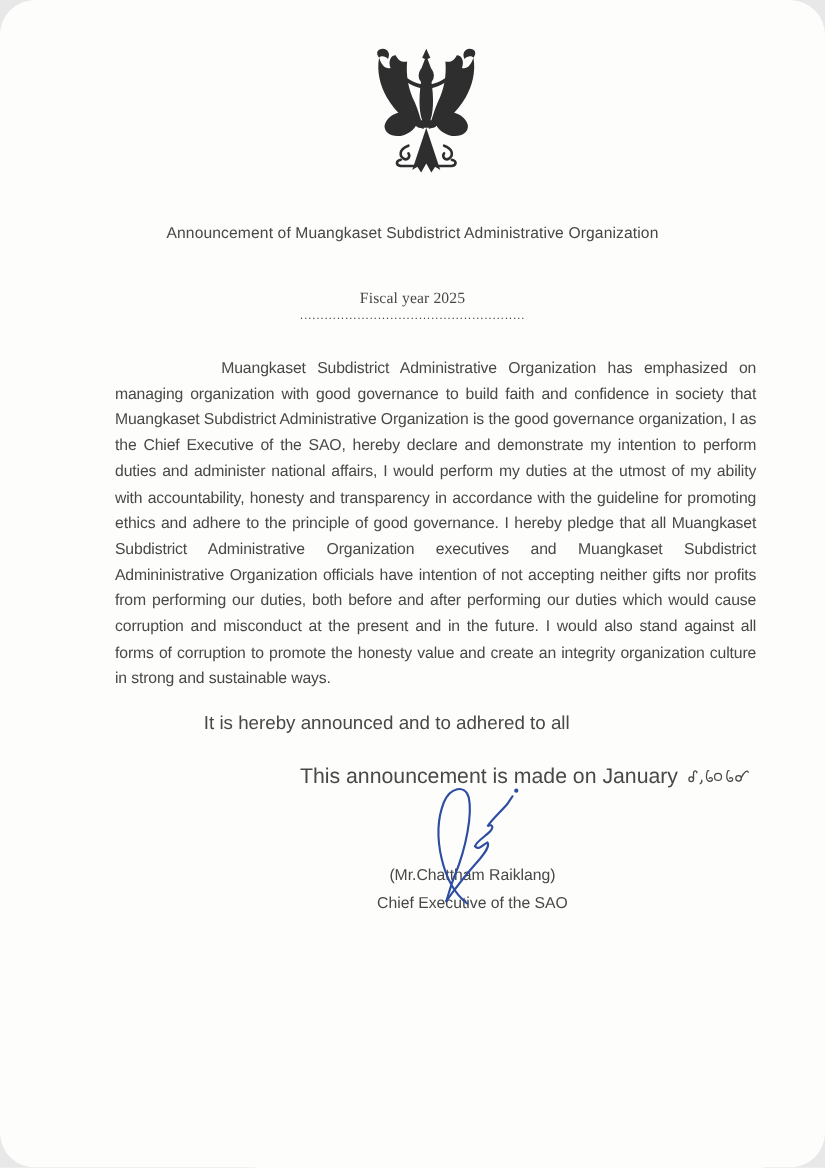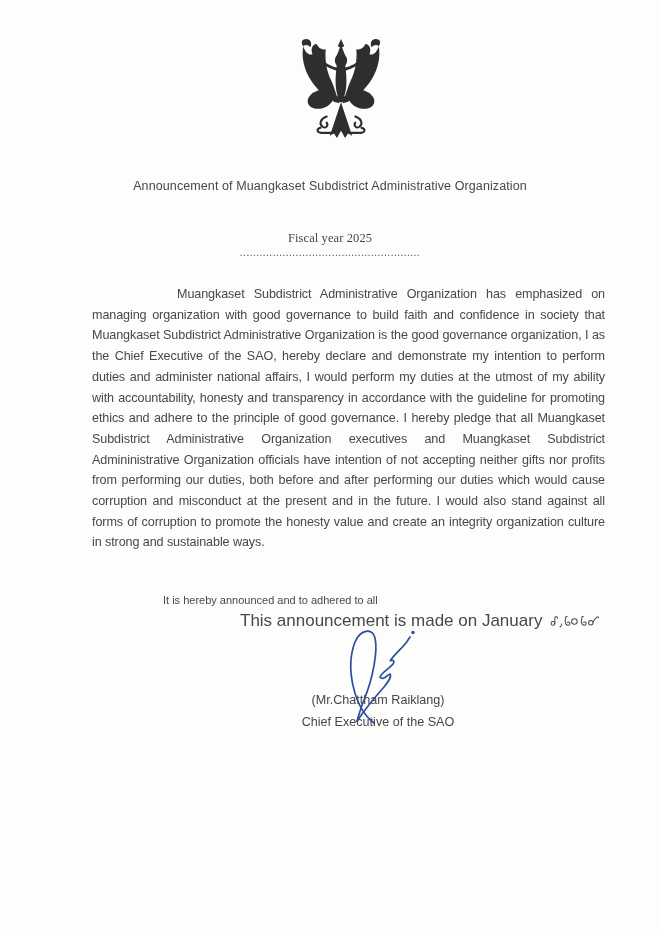--- a/index.html
+++ b/index.html
@@ -4,20 +4,21 @@
 <style>
   html,body{margin:0;padding:0;background:#e8e8e8;}
   .page{
     position:relative;
     width:660px;height:934px;
     margin:0 auto;
     background:#fdfdfc;
     font-family:"Liberation Sans","DejaVu Sans",sans-serif;
     color:#454545;
     overflow:hidden;
+    border-radius:28px;
   }
   .emblem{position:absolute;left:292px;top:38px;width:98px;height:102px;}
   .emblem svg{width:100%;height:100%;}
   .h-line{position:absolute;left:0;width:660px;text-align:center;font-size:12.5px;letter-spacing:0.1px;color:#474747;}
   .h1{top:179px;}
   .h2{top:205px;}
   .h3{top:231px;font-family:Liberation Serif, serif;}
   .dots{
     position:absolute;top:247px;left:0;width:660px;text-align:center;
     font-size:10px;letter-spacing:0.5px;color:#4a4a4a;
@@ -25,21 +26,21 @@
   .body-par{
     position:absolute;left:92px;top:284px;width:513px;
     margin:0;
     font-size:12.6px;line-height:20.7px;
     text-align:justify;text-indent:85px;
     letter-spacing:-0.1px;
     color:#484848;
   }
   .announce-line{
     position:absolute;left:163px;top:570px;
-    font-size:11px;color:#484848;margin-top:24px;
+    font-size:15px;color:#484848;
   }
   .date-line{
     position:absolute;left:240px;top:611px;
     font-size:17px;color:#484848;white-space:nowrap;
   }
   .thai-date{display:inline-block;vertical-align:-2px;margin-left:8px;}
   .thai-date svg{display:block;}
   .signature-ink{position:absolute;left:332px;top:626px;width:120px;height:100px;z-index:3;}
   .signature-ink svg{width:100%;height:100%;}
   .sig-block{

